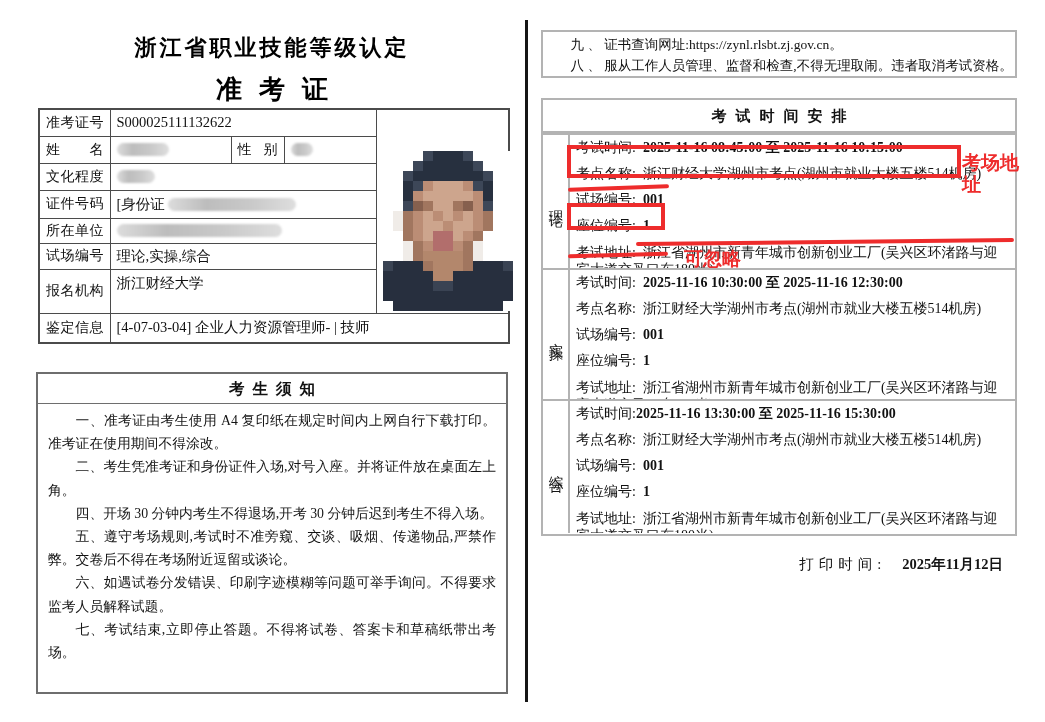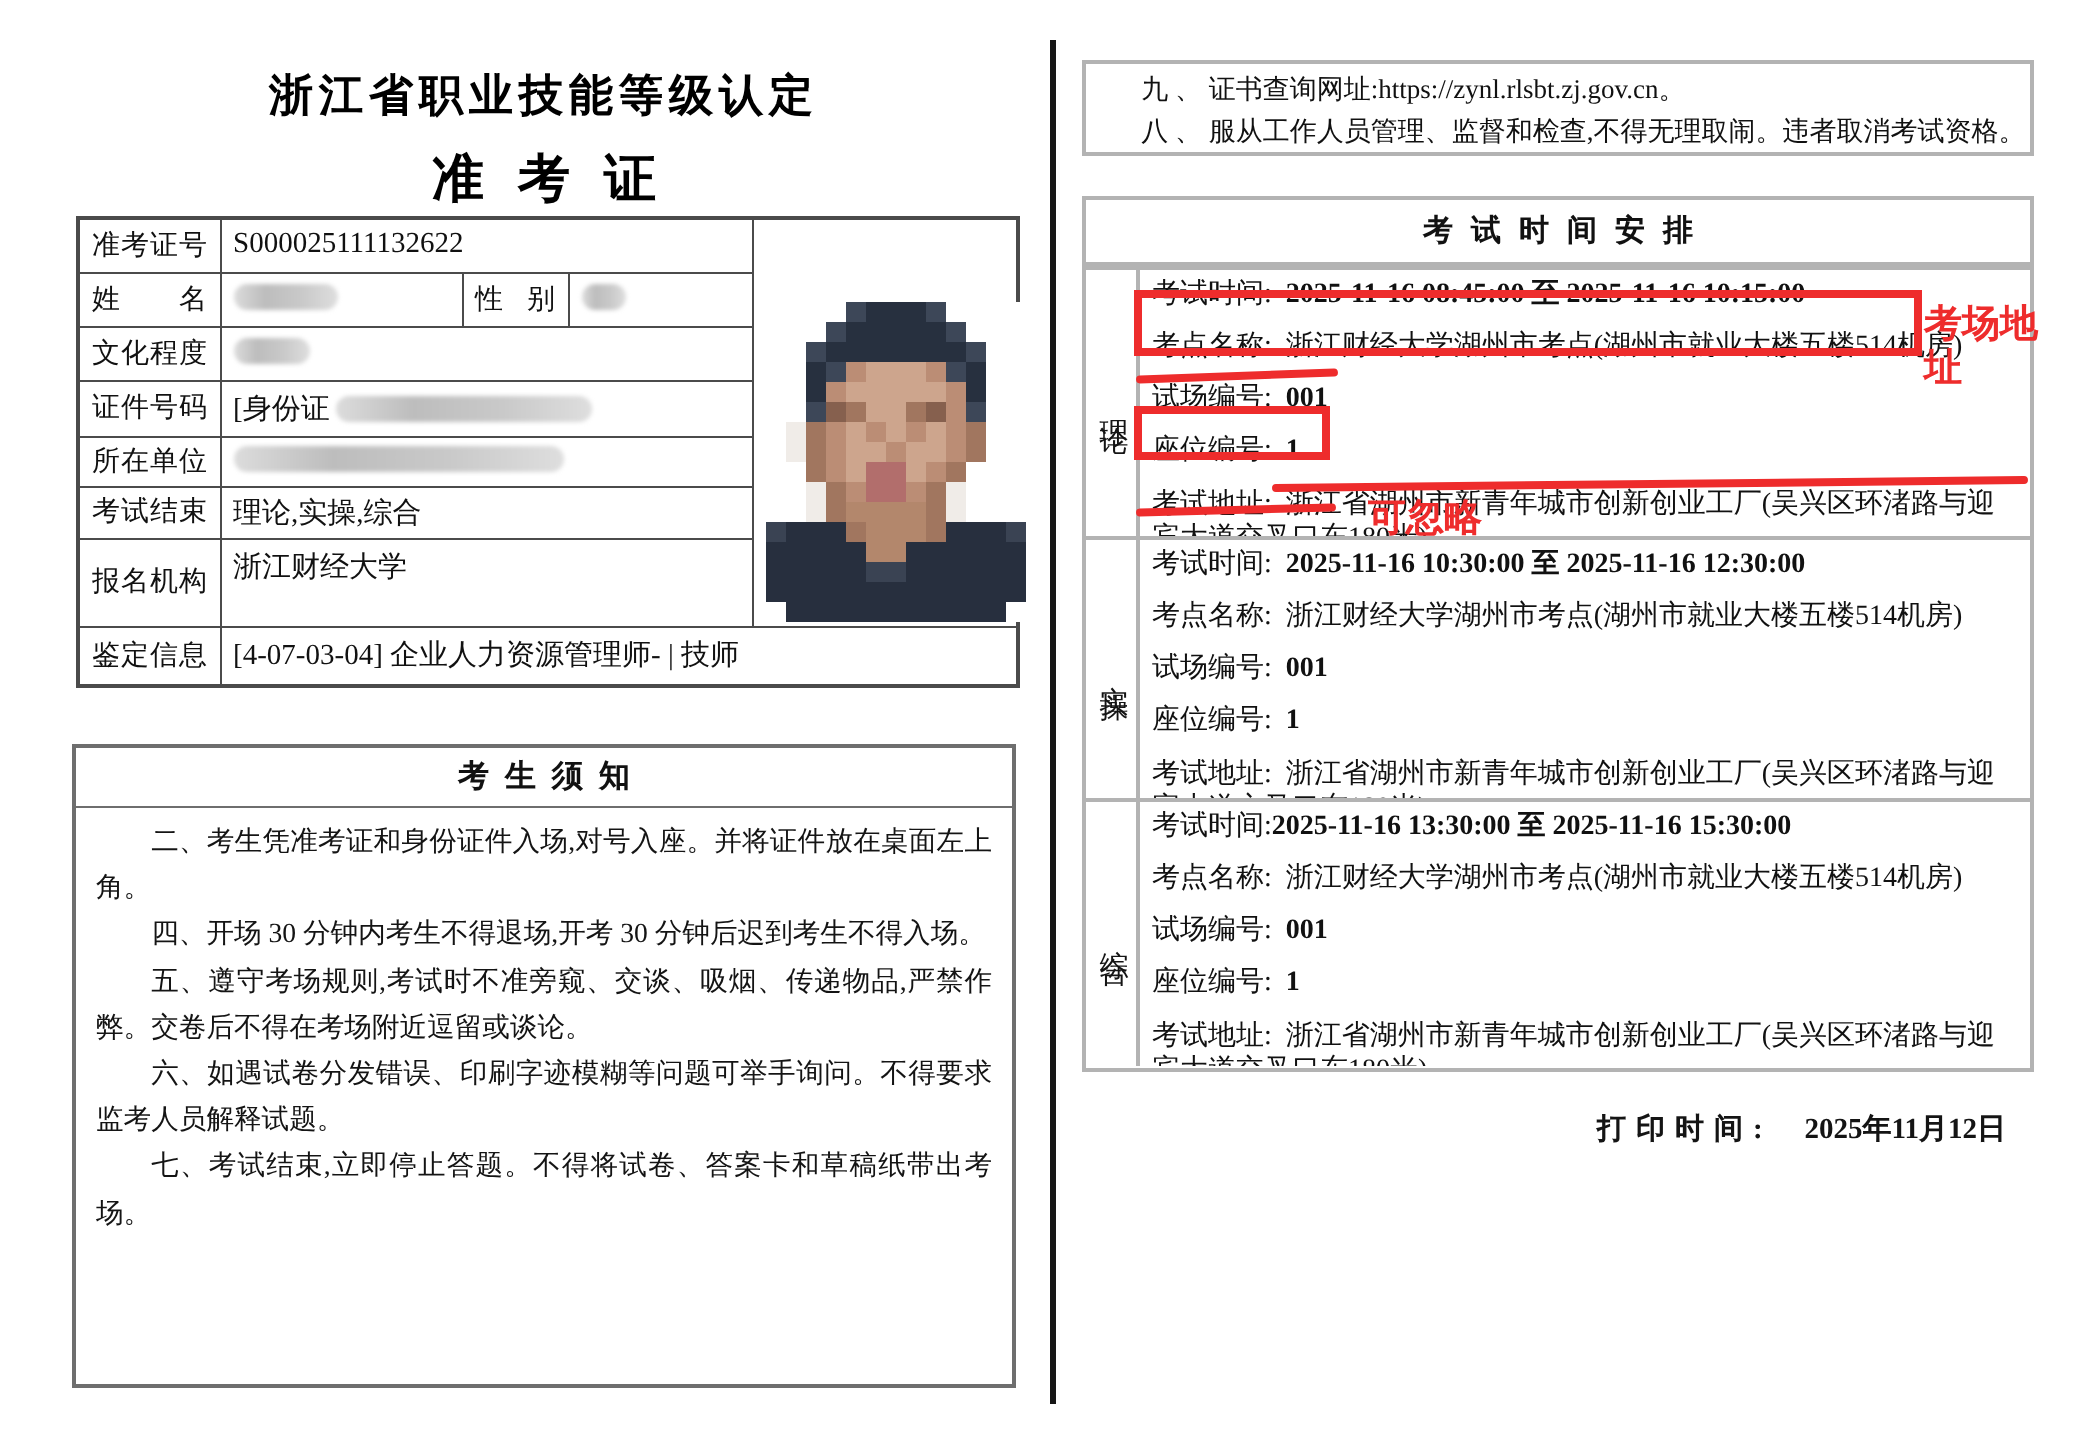--- a/index.html
+++ b/index.html
@@ -79,21 +79,21 @@
   .s-row { height:26px; line-height:26px; white-space:nowrap; font-size:14px; }
   .s-label { margin-right:7px; }
   .s-row.tight .s-label { margin-right:0; }
   .addr { height:auto; line-height:17px; margin-top:5px; white-space:normal;
           padding-right:4px; }
   .addr .s-label { float:left; }
   .print-line {
     position:absolute; left:541px; top:555px; width:462px; text-align:right;
     font-size:14.5px; color:#141414;
   }
-  .print-line .plabel { letter-spacing:5px;font-weight:bold; }
+  .print-line .plabel { letter-spacing:5px; }
   .print-line .pval { font-weight:700; margin-left:16px; }
   
   .rbox { position:absolute; border:4px solid #ee2c2c; }
   .rbox-a { left:567px; top:145px; width:394px; height:33px; }
   .rbox-b { left:567px; top:203px; width:98px; height:27px; }
   .strike { position:absolute; height:4px; background:#ee2c2c; border-radius:2px; }
   .strike-1 { left:568px; top:186px; width:101px; transform:rotate(-2deg); }
   .strike-2 { left:636px; top:240px; width:378px; transform:rotate(-0.6deg); }
   .strike-3 { left:568px; top:253px; width:100px; transform:rotate(-1.5deg); }
   .rnote { position:absolute; color:#ee2c2c; font-weight:700;
@@ -346,37 +346,38 @@
     </tr>
     <tr style="height:28px">
       <td class="lbl">证件号码</td>
       <td class="val" colspan="3"><span>[身份证</span> <span class="redact" style="width:128px"></span></td>
     </tr>
     <tr style="height:25px">
       <td class="lbl">所在单位</td>
       <td class="val" colspan="3"><span class="redact" style="width:165px"></span></td>
     </tr>
     <tr style="height:26px">
-      <td class="lbl">考试结束</td>
+      <td class="lbl">试场编号</td>
       <td class="val" colspan="3">理论,实操,综合</td>
     </tr>
     <tr style="height:44px">
       <td class="lbl">报名机构</td>
       <td class="val" colspan="3" style="vertical-align:top;padding-top:4px">浙江财经大学</td>
     </tr>
     <tr style="height:30px">
       <td class="lbl">鉴定信息</td>
       <td class="val" colspan="4" style="vertical-align:top;padding-top:4px">[4-07-03-04] 企业人力资源管理师- | 技师</td>
     </tr>
   </tbody>
     </table>
 
   <div class="notice">
     <div class="hd">考生须知</div>
     <div class="bd">
+      <p>一、准考证由考生使用 A4 复印纸在规定时间内上网自行下载打印。准考证在使用期间不得涂改。</p>
       <p>二、考生凭准考证和身份证件入场,对号入座。并将证件放在桌面左上角。</p>
       <p>四、开场 30 分钟内考生不得退场,开考 30 分钟后迟到考生不得入场。</p>
       <p>五、遵守考场规则,考试时不准旁窥、交谈、吸烟、传递物品,严禁作弊。交卷后不得在考场附近逗留或谈论。</p>
       <p>六、如遇试卷分发错误、印刷字迹模糊等问题可举手询问。不得要求监考人员解释试题。</p>
       <p>七、考试结束,立即停止答题。不得将试卷、答案卡和草稿纸带出考场。</p>
     </div>
   </div>
 
   <div class="divider"></div>
 

